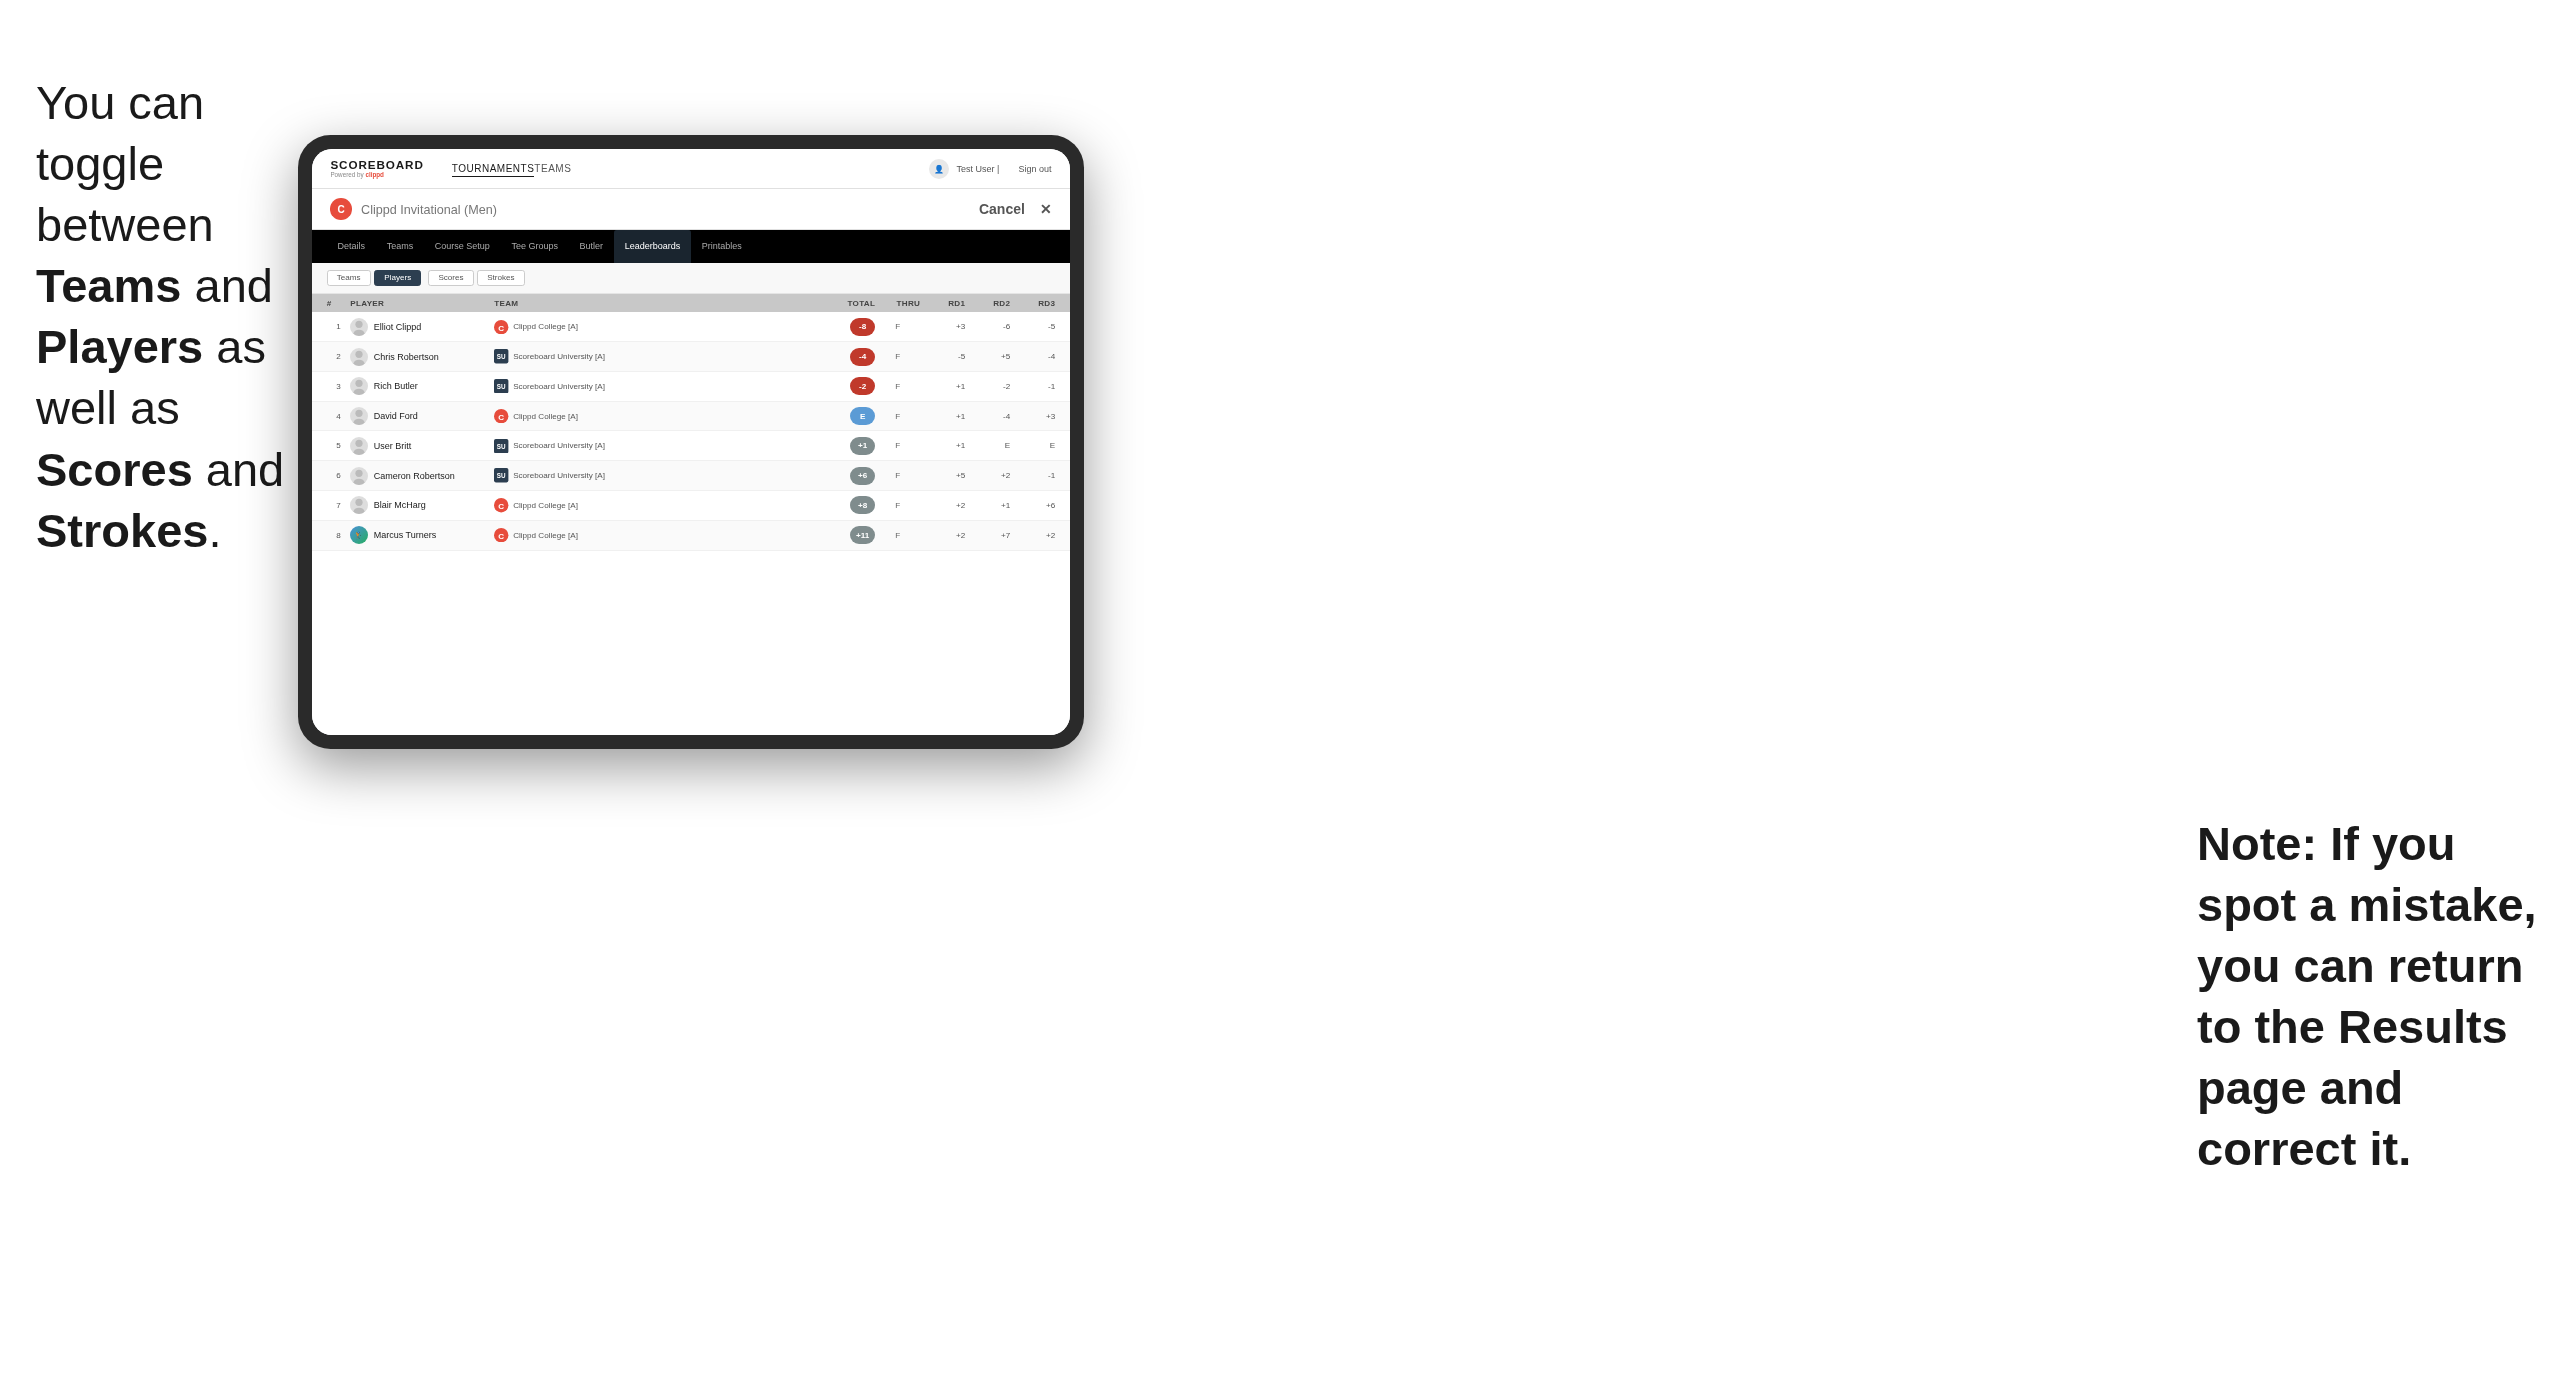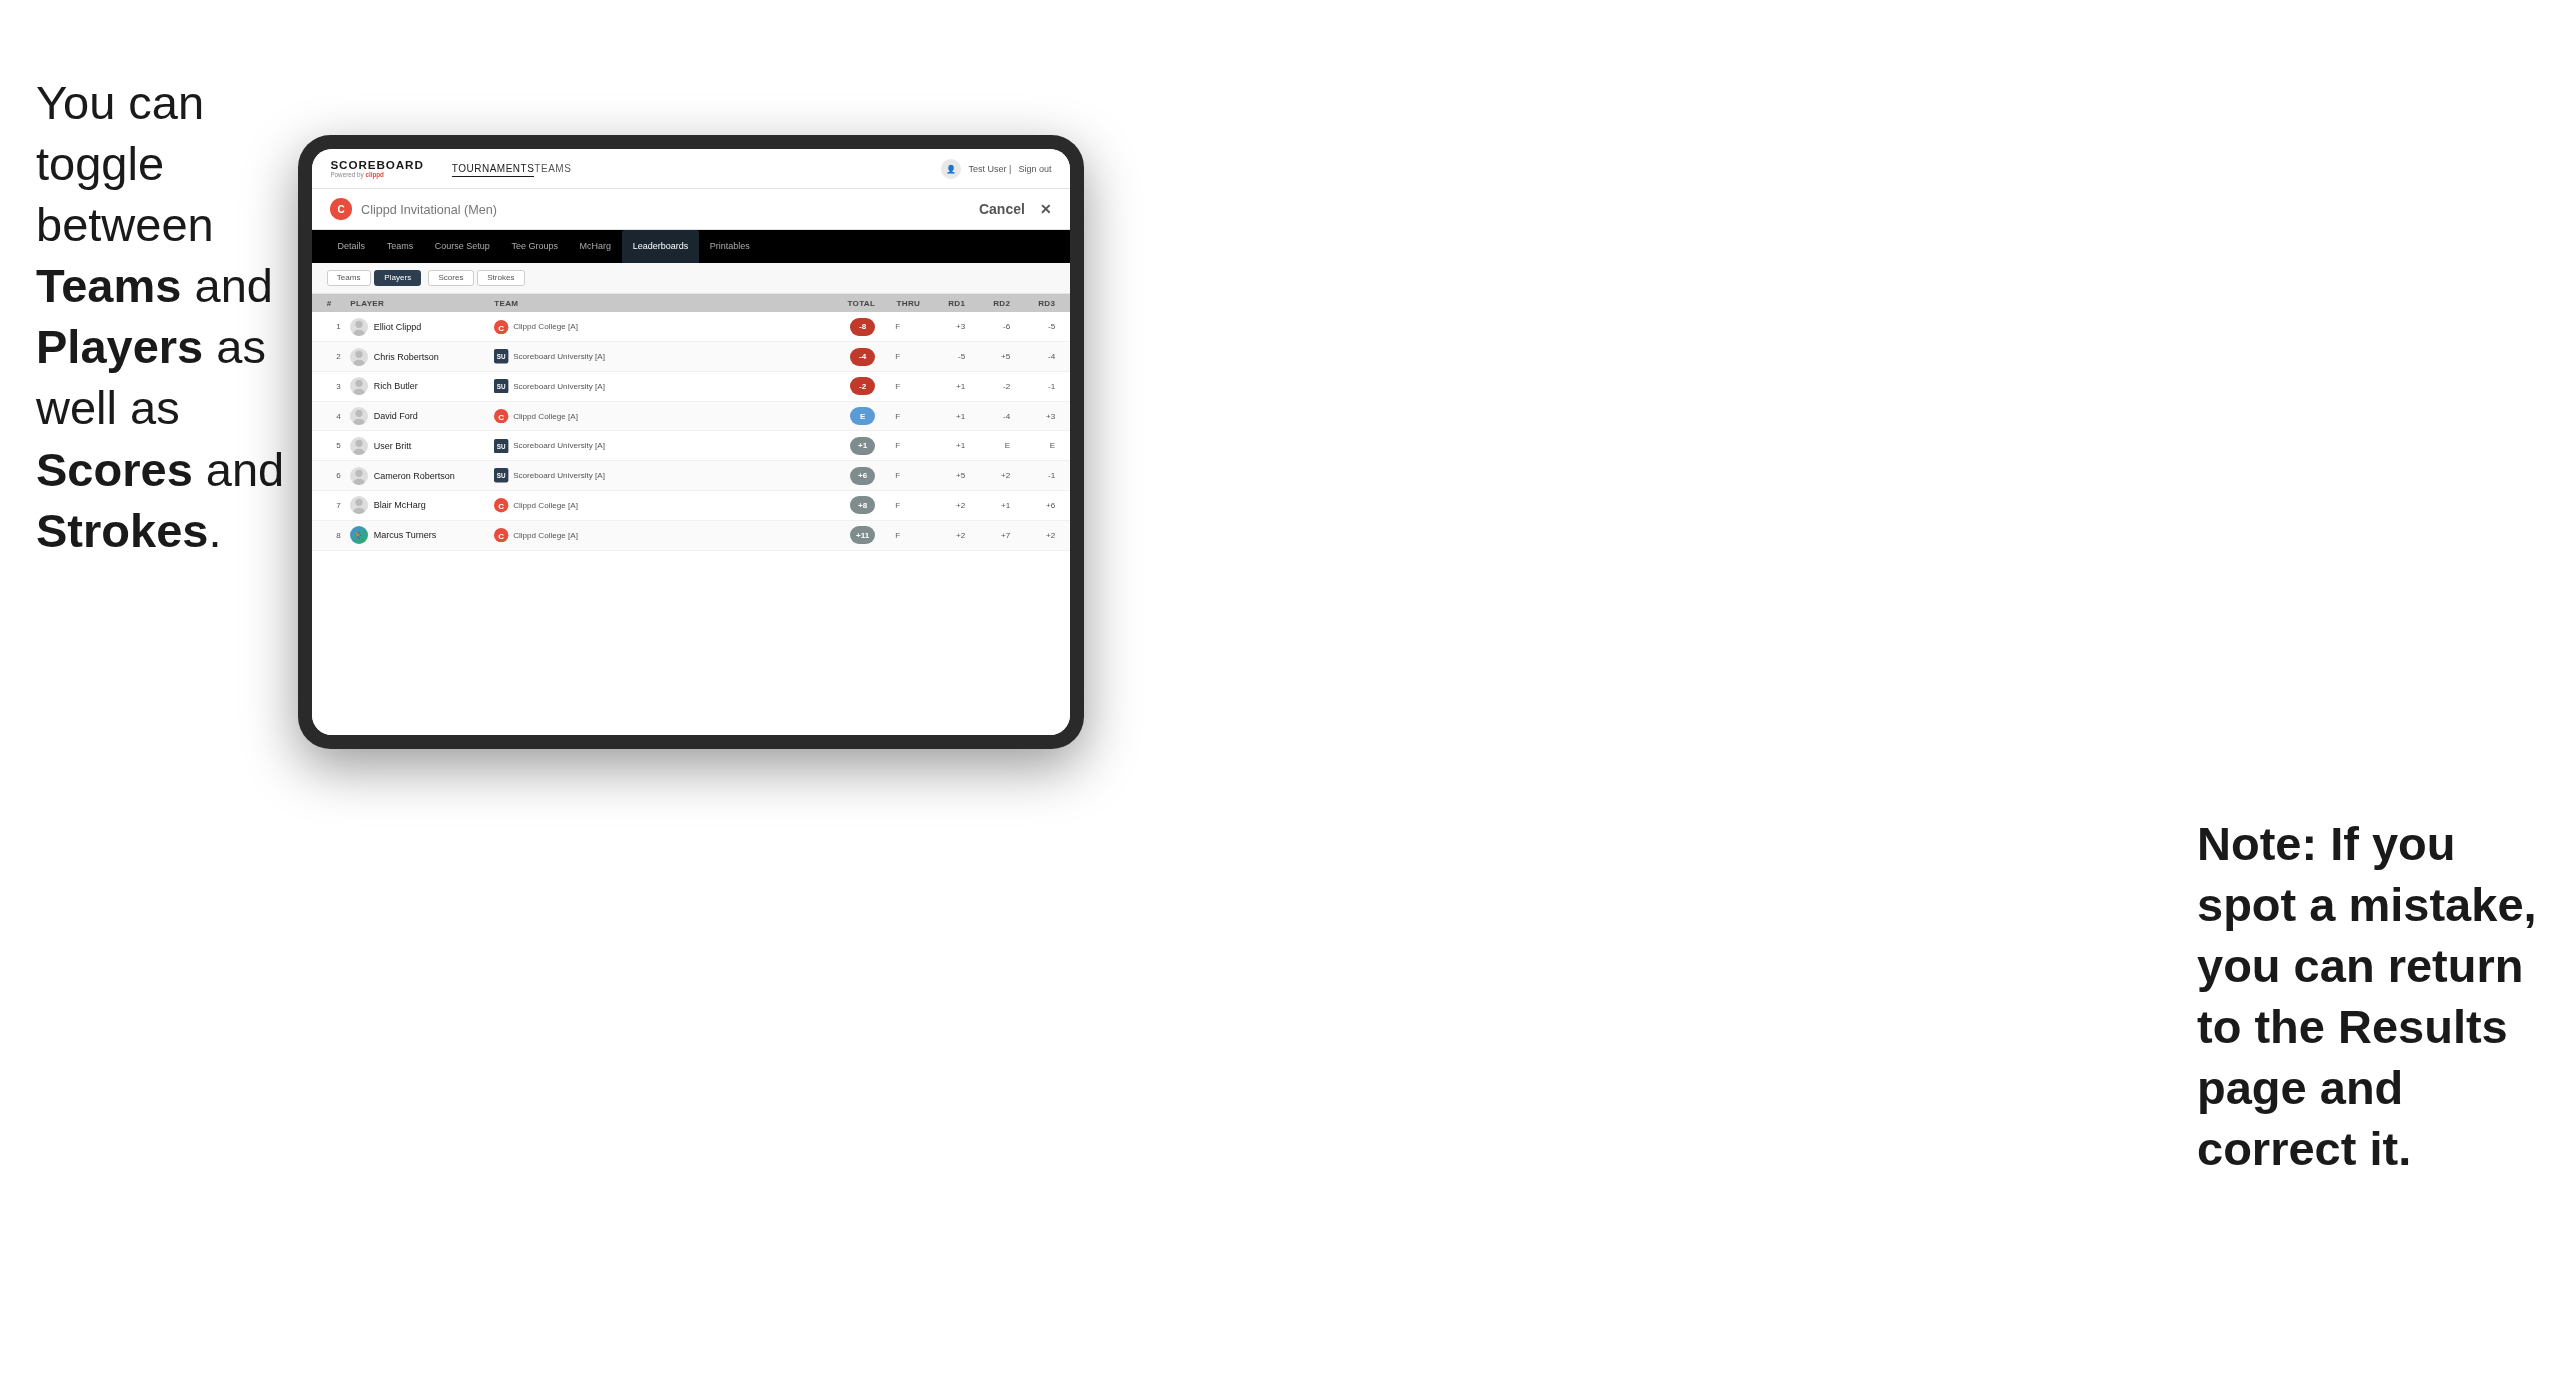--- a/index.html
+++ b/index.html
@@ -348,21 +348,21 @@
         <span class="logo-title">SCOREBOARD</span>
         <span class="logo-subtitle">Powered by <span>clippd</span></span>
       </div>
       <div class="nav-links">
         <a class="nav-link active">TOURNAMENTS</a>
         <a class="nav-link">TEAMS</a>
       </div>
       <div class="nav-right">
         <div class="user-avatar">👤</div>
         <span>Test User |</span>
-        <a style="color:#555;text-decoration:none;font-size:9px;">Sign out</a>
+        <a style="color:#555;text-decoration:none;font-size:9px;margin-left:12px;">Sign out</a>
       </div>
     </div>
 
     <div class="tournament-header">
       <div class="tournament-logo">
         <span>C</span>
       </div>
       <div>
         <span class="tournament-name">
           <span>Clippd Invitational</span>
@@ -373,21 +373,21 @@
         <span>Cancel</span>
         <span>✕</span>
       </div>
     </div>
 
     <div class="sub-nav">
       <a class="sub-nav-tab">Details</a>
       <a class="sub-nav-tab">Teams</a>
       <a class="sub-nav-tab">Course Setup</a>
       <a class="sub-nav-tab">Tee Groups</a>
-      <a class="sub-nav-tab">McHarg</a>
+      <a class="sub-nav-tab">Butler</a>
       <a class="sub-nav-tab active">Leaderboards</a>
       <a class="sub-nav-tab">Printables</a>
     </div>
 
     <div class="toggle-row">
       <button class="toggle-btn">Teams</button>
       <button class="toggle-btn active">Players</button>
       <button class="toggle-btn active" style="margin-left:3.6px;background:#fff;color:#555;border-color:#ccc;">Scores</button>
       <button class="toggle-btn">Strokes</button>
     </div>

